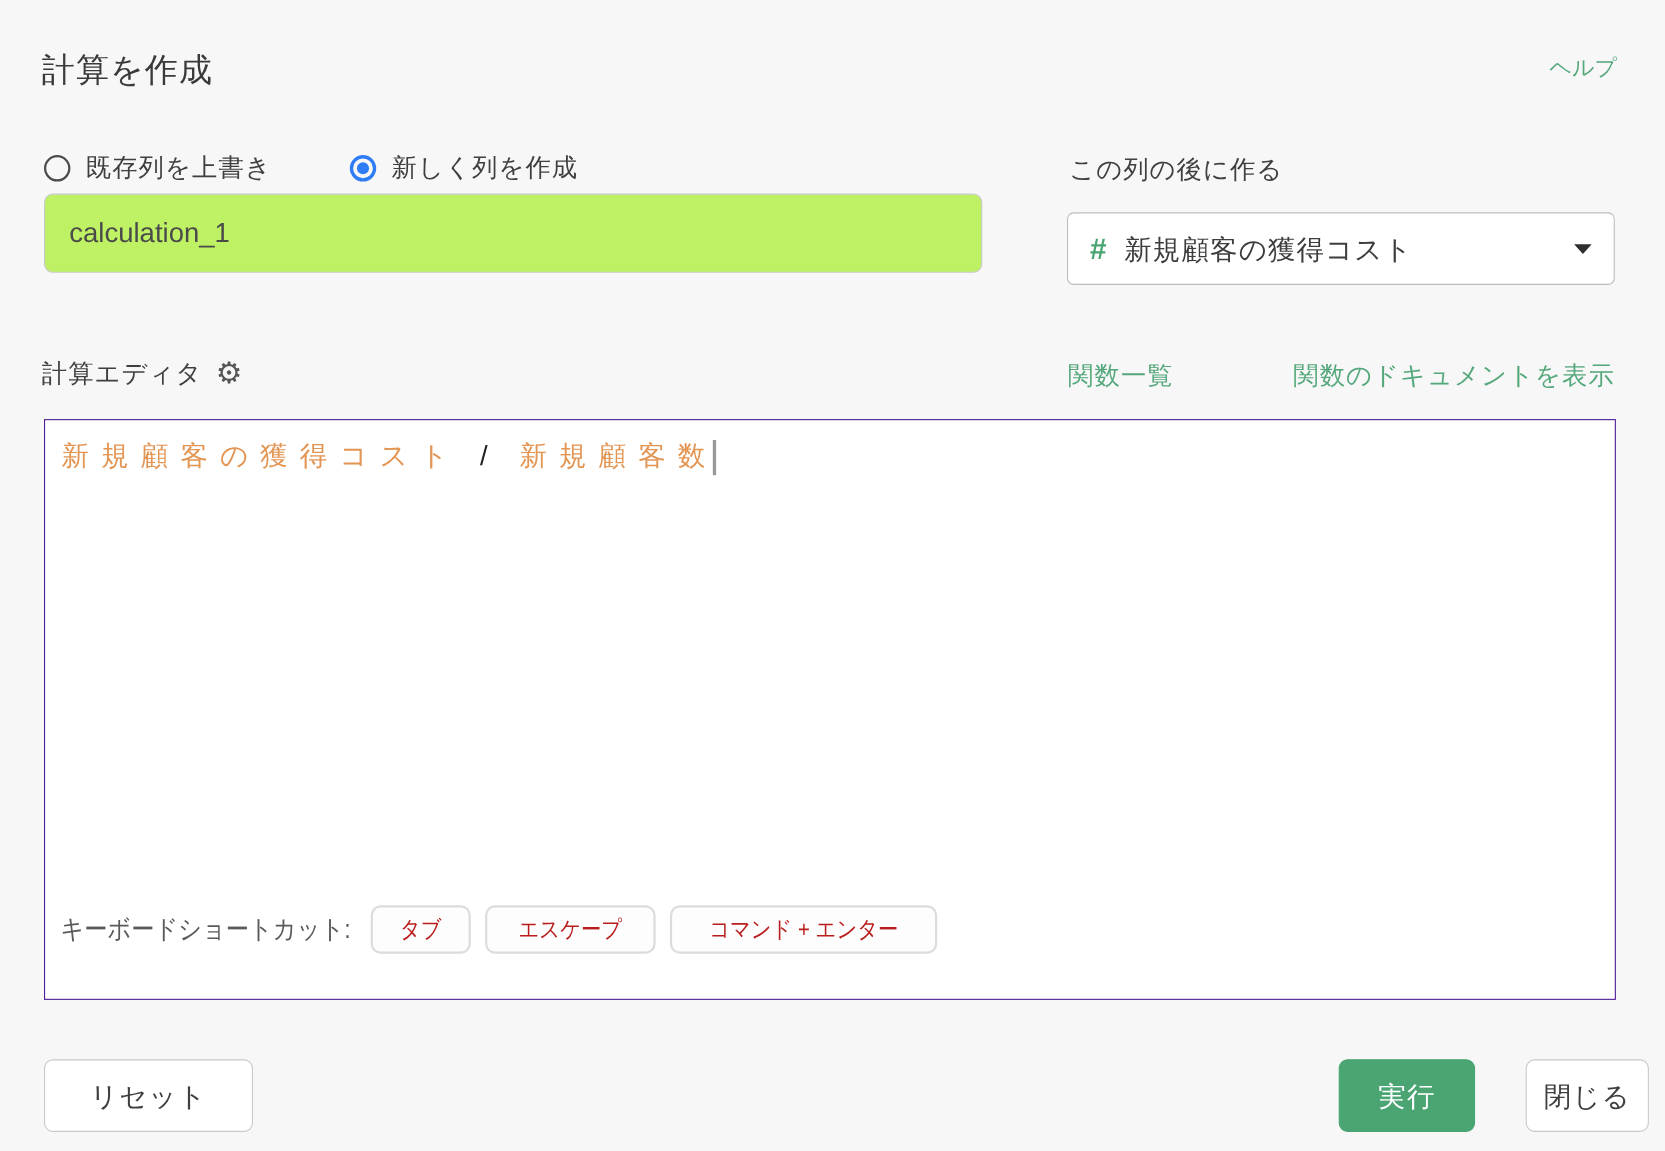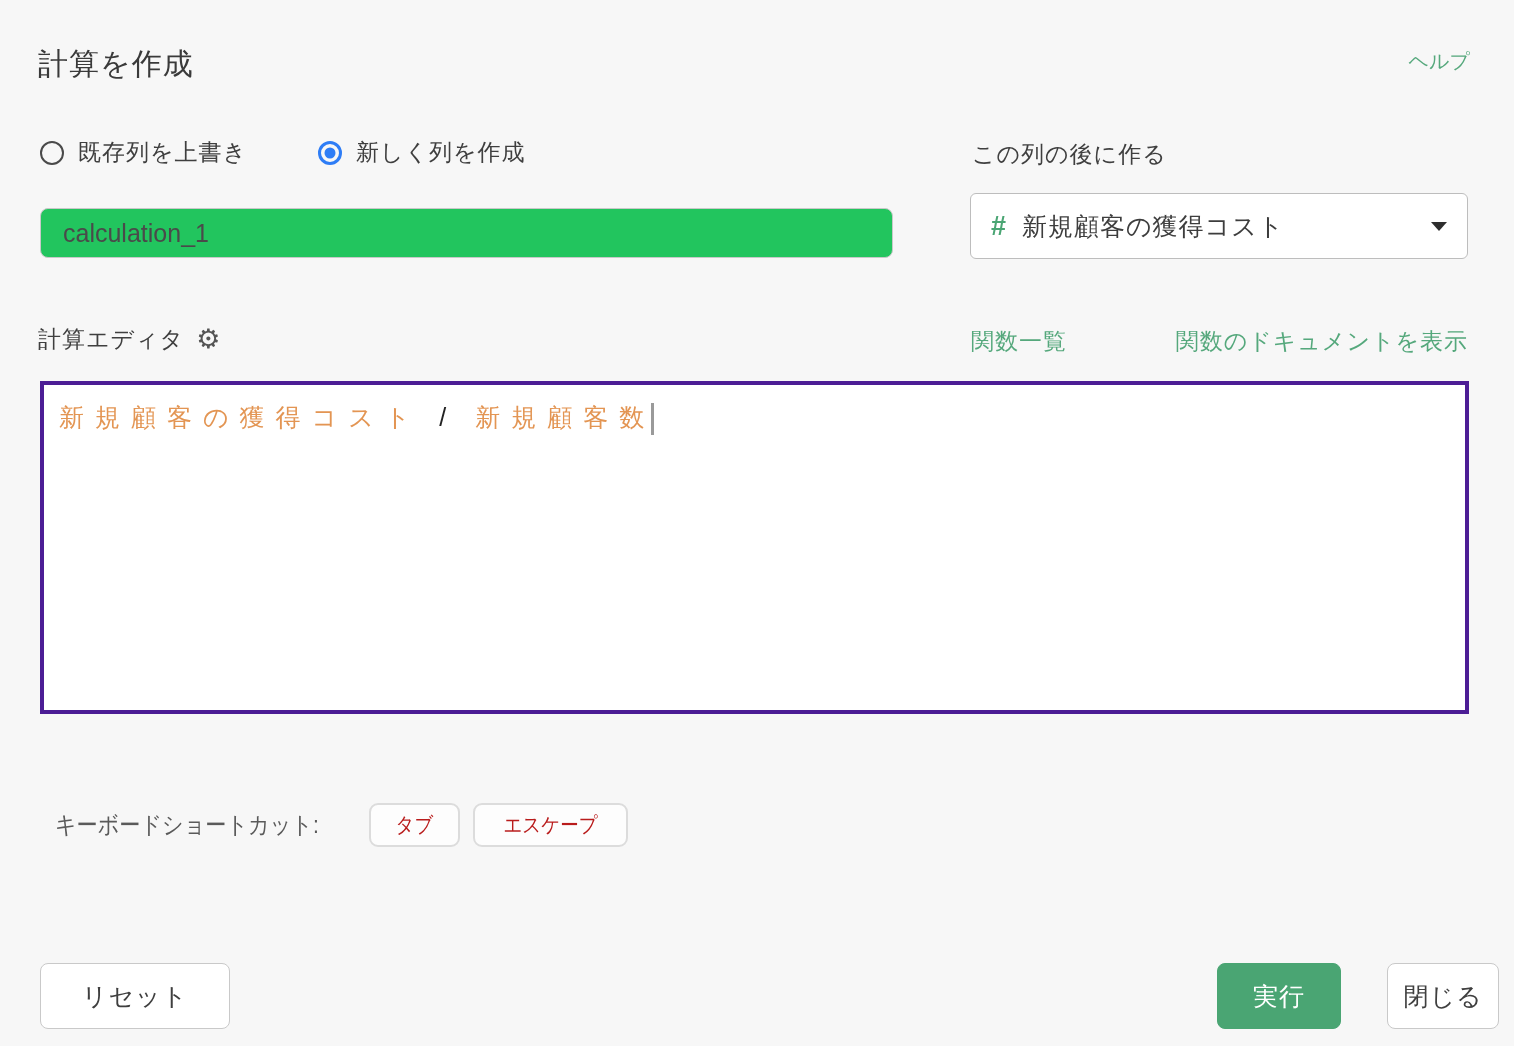--- a/index.html
+++ b/index.html
@@ -35,22 +35,22 @@
   .radio-circle.selected{border:3px solid var(--radio-blue,#2E7DF6);}
   .radio-circle.selected::after{
     content:"";position:absolute;left:50%;top:50%;width:11px;height:11px;border-radius:50%;
     background:var(--radio-blue,#2E7DF6);transform:translate(-50%,-50%);
   }
   .radio-label{font-size:23px;color:#3F3F3F;letter-spacing:1px;}
   .after-label{left:972px;top:139px;font-size:23px;color:#3F3F3F;letter-spacing:1px;}
 
   
   .name-input{
-    left:40px;top:208px;width:853px;height:50px;
-    border:1px solid var(--border,#C9C9C9);border-radius:8px;background:#22c55e;
+    left:40px;top:176px;width:853px;height:72px;
+    border:1px solid var(--border,#C9C9C9);border-radius:8px;background:#bef264;
     font-size:25px;color:#4A4A4A;padding:0 22px;outline:none;
     font-family:"Liberation Sans", sans-serif;
   }
 
   
   .column-select{
     left:970px;top:193px;width:498px;height:66px;
     border:1px solid #BDBDBD;border-radius:6px;background:#fff;
     display:flex;align-items:center;padding:0 20px;cursor:pointer;
   }
@@ -60,30 +60,30 @@
 
   
   .editor-label-row{left:38px;top:324px;display:flex;align-items:center;gap:12px;}
   .editor-label{font-size:23px;color:#3F3F3F;letter-spacing:1px;}
   .gear-icon{font-size:27px;color:#555;line-height:1;cursor:pointer;}
   .fn-list-link{left:971px;top:326px;font-size:23px;color:var(--link-green,#55A87C);cursor:pointer;letter-spacing:1px;text-decoration:none;}
   .fn-docs-link{right:46px;top:326px;font-size:23px;color:var(--link-green,#55A87C);cursor:pointer;letter-spacing:1px;text-decoration:none;}
 
   
   .formula-editor{
-    left:40px;top:381px;width:1429px;height:333px;
-    background:#fff;border:4px solid #4c1d95;cursor:text;
+    left:40px;top:381px;width:1429px;height:528px;
+    background:#fff;border:1px solid #4c1d95;cursor:text;
   }
   .formula-line{padding:16px 15px;font-size:25px;letter-spacing:11px;white-space:nowrap;}
   .token-column{color:var(--formula-orange,#E39553);}
   .token-operator{color:#222;}
   .text-cursor{display:inline-block;width:3px;height:32px;background:#9A9A9A;vertical-align:middle;margin-left:-4px;}
 
   
-  .shortcuts-row{left:55px;top:800px;display:flex;align-items:center;height:50px;gap:32px;}
+  .shortcuts-row{left:55px;top:820px;display:flex;align-items:center;height:50px;}
   .shortcuts-label{font-size:24px;color:#5A5A5A;letter-spacing:0;transform:scaleX(.88);transform-origin:left center;display:inline-block;}
   .shortcut-keys{display:flex;align-items:center;gap:13px;margin-left:-18px;}
   .key-badge{
     display:inline-flex;align-items:center;justify-content:center;height:44px;padding:0 22px;
     border:2px solid #DCDCDC;border-radius:9px;background:#FDFDFD;
     font-size:21px;color:#b91c1c;white-space:nowrap;
   }
   .key-badge span{display:inline-block;transform:scaleX(.88);}
 
   
@@ -138,18 +138,21 @@
 
 <div class="abs shortcuts-row">
   <span class="shortcuts-label">キーボードショートカット:</span>
   <div class="shortcut-keys">
     <span class="key-badge">
         <span>タブ</span>
       </span>
     <span class="key-badge">
         <span>エスケープ</span>
       </span>
+    <span class="key-badge">
+        <span>コマンド + エンター</span>
+      </span>
   </div>
 </div>
 
 <button class="abs btn btn-secondary reset-button">リセット</button>
 <button class="abs btn run-button">実行</button>
 <button class="abs btn btn-secondary close-button">閉じる</button>
 
 </body></html>

